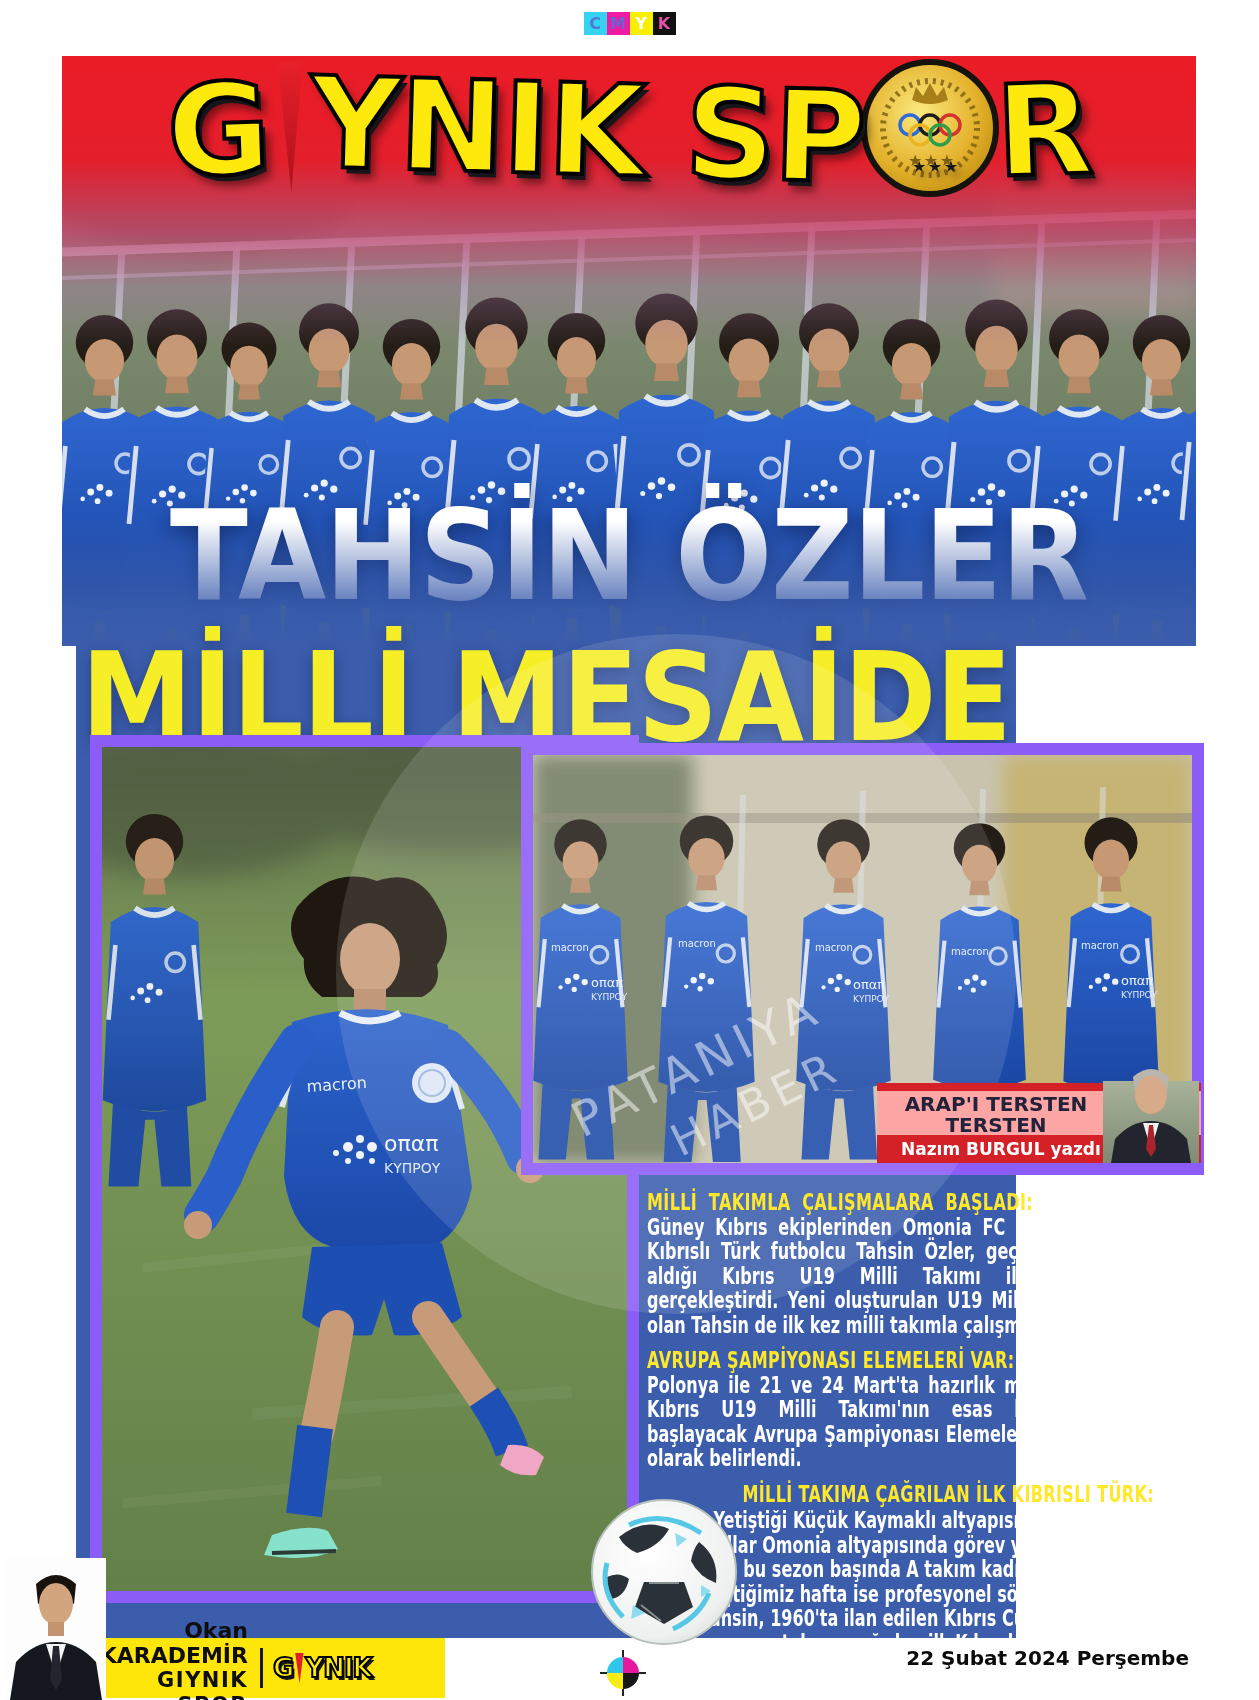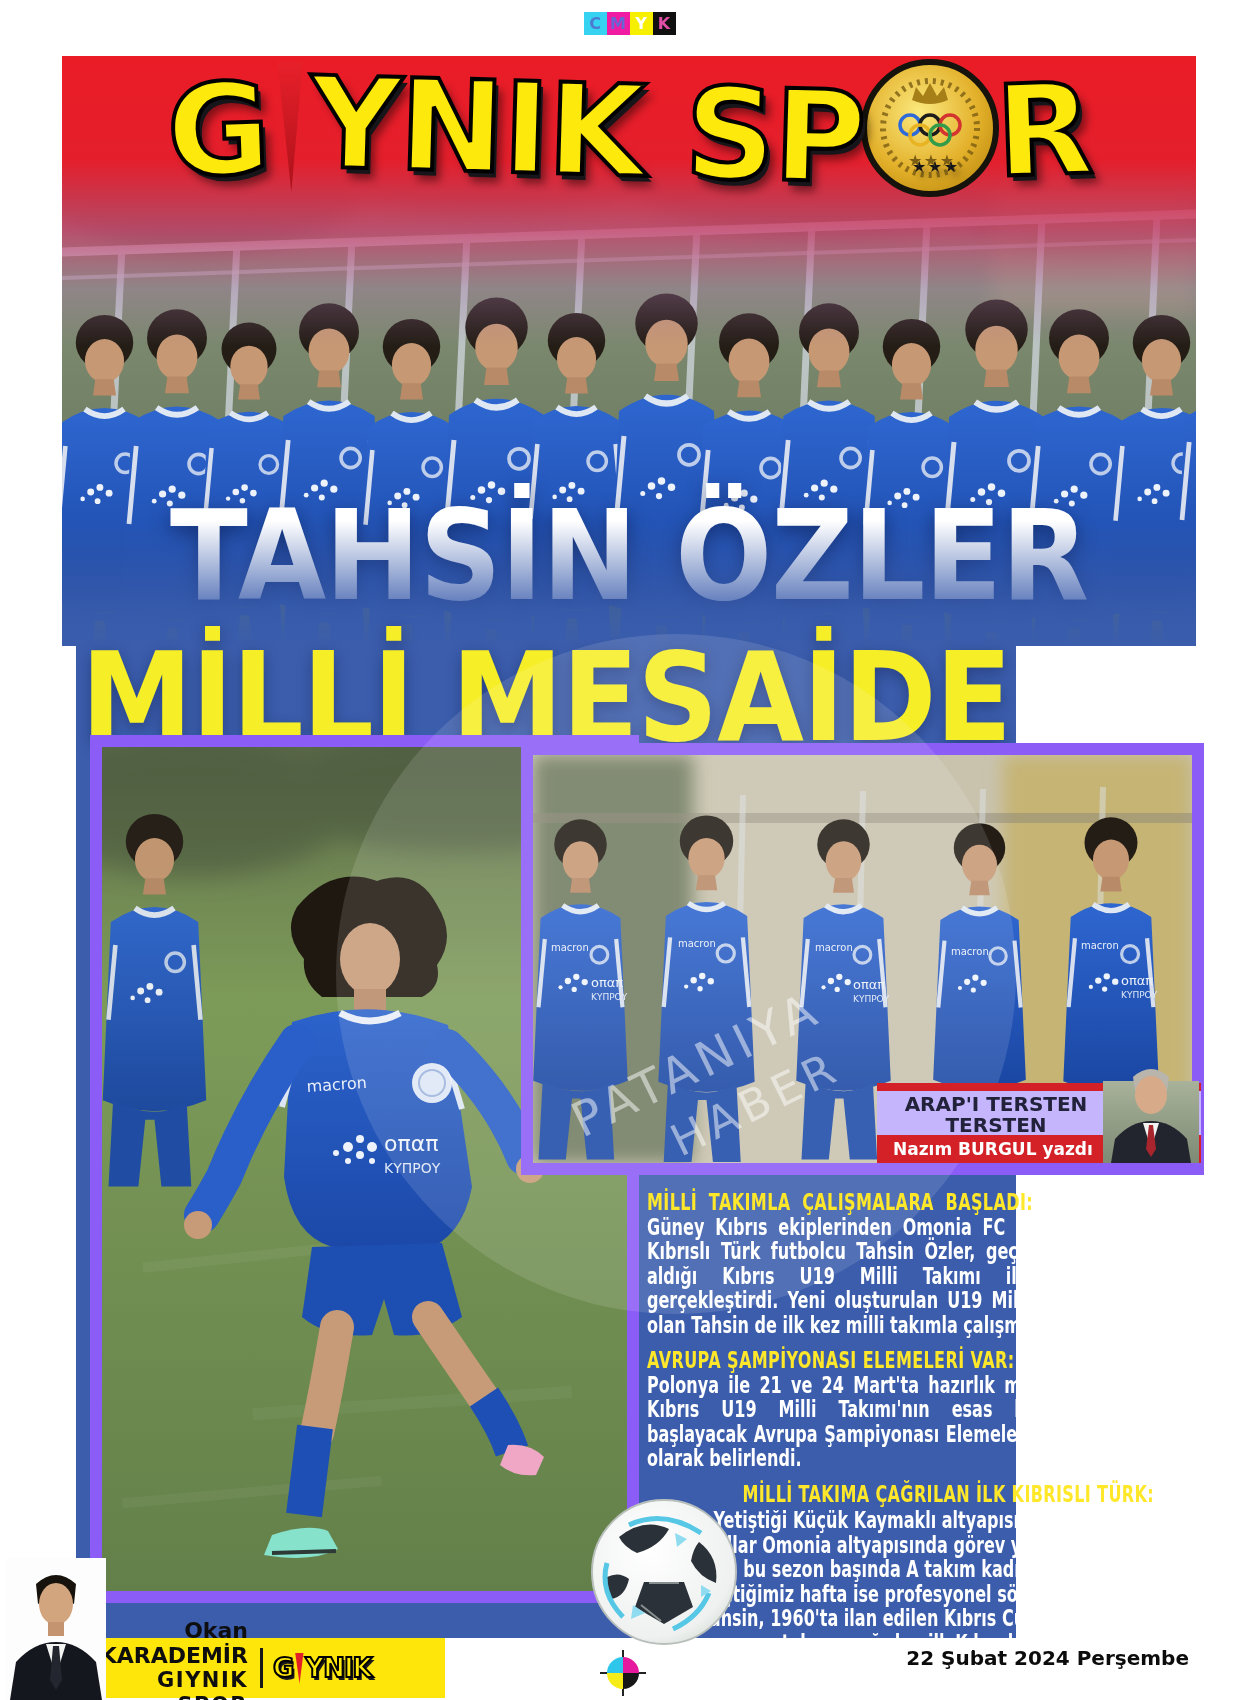--- a/index.html
+++ b/index.html
@@ -45,24 +45,24 @@
   .photo{position:absolute;background:#8b5cf6;z-index:3;}
   .photo-left{left:14px;top:89px;width:549px;height:868px;padding:12px;box-sizing:border-box;}
   .photo-right{left:445px;top:97px;width:683px;height:432px;padding:12px;box-sizing:border-box;}
   .wm-circle{position:absolute;left:260px;top:-12px;width:680px;height:680px;border-radius:50%;
      background:rgba(255,255,255,.12);z-index:4;pointer-events:none;}
 
   
   .colbox{position:absolute;left:801px;top:437px;width:324px;height:80px;z-index:5;
      font-family:"DejaVu Sans",sans-serif;}
   .colbox .bar-top{height:8px;background:#d42127;}
-  .colbox .mid{height:44px;background:#c4b5fd;color:#22223b;text-align:center;
+  .colbox .mid{height:44px;background:#fca5a5;color:#22223b;text-align:center;
      padding:3px 92px 0 6px;font-weight:bold;font-size:20px;line-height:21px;box-sizing:border-box;}
   .colbox .bar-bot{height:28px;background:#d42127;color:#fff;font-weight:bold;font-size:17px;
-     line-height:28px;padding-left:16px;box-sizing:border-box;}
+     line-height:28px;padding-left:24px;box-sizing:border-box;}
   .colphoto{position:absolute;right:2px;bottom:0;}
 
   
   .articles{position:absolute;left:571px;top:544px;width:775px;z-index:6;
      transform:scaleX(0.713);transform-origin:left top;color:#ffffff;
      font-family:"DejaVu Sans",sans-serif;font-weight:bold;}
   .articles p{margin:0 0 11px;font-size:22.5px;line-height:24.5px;text-align:justify;}
   .articles .lead{color:#ffe72a;letter-spacing:.5px;}
   .articles p.center{text-align:center;padding-left:70px;}
   .articles p.center .lead{display:block;padding-left:0;margin-bottom:2px;}

